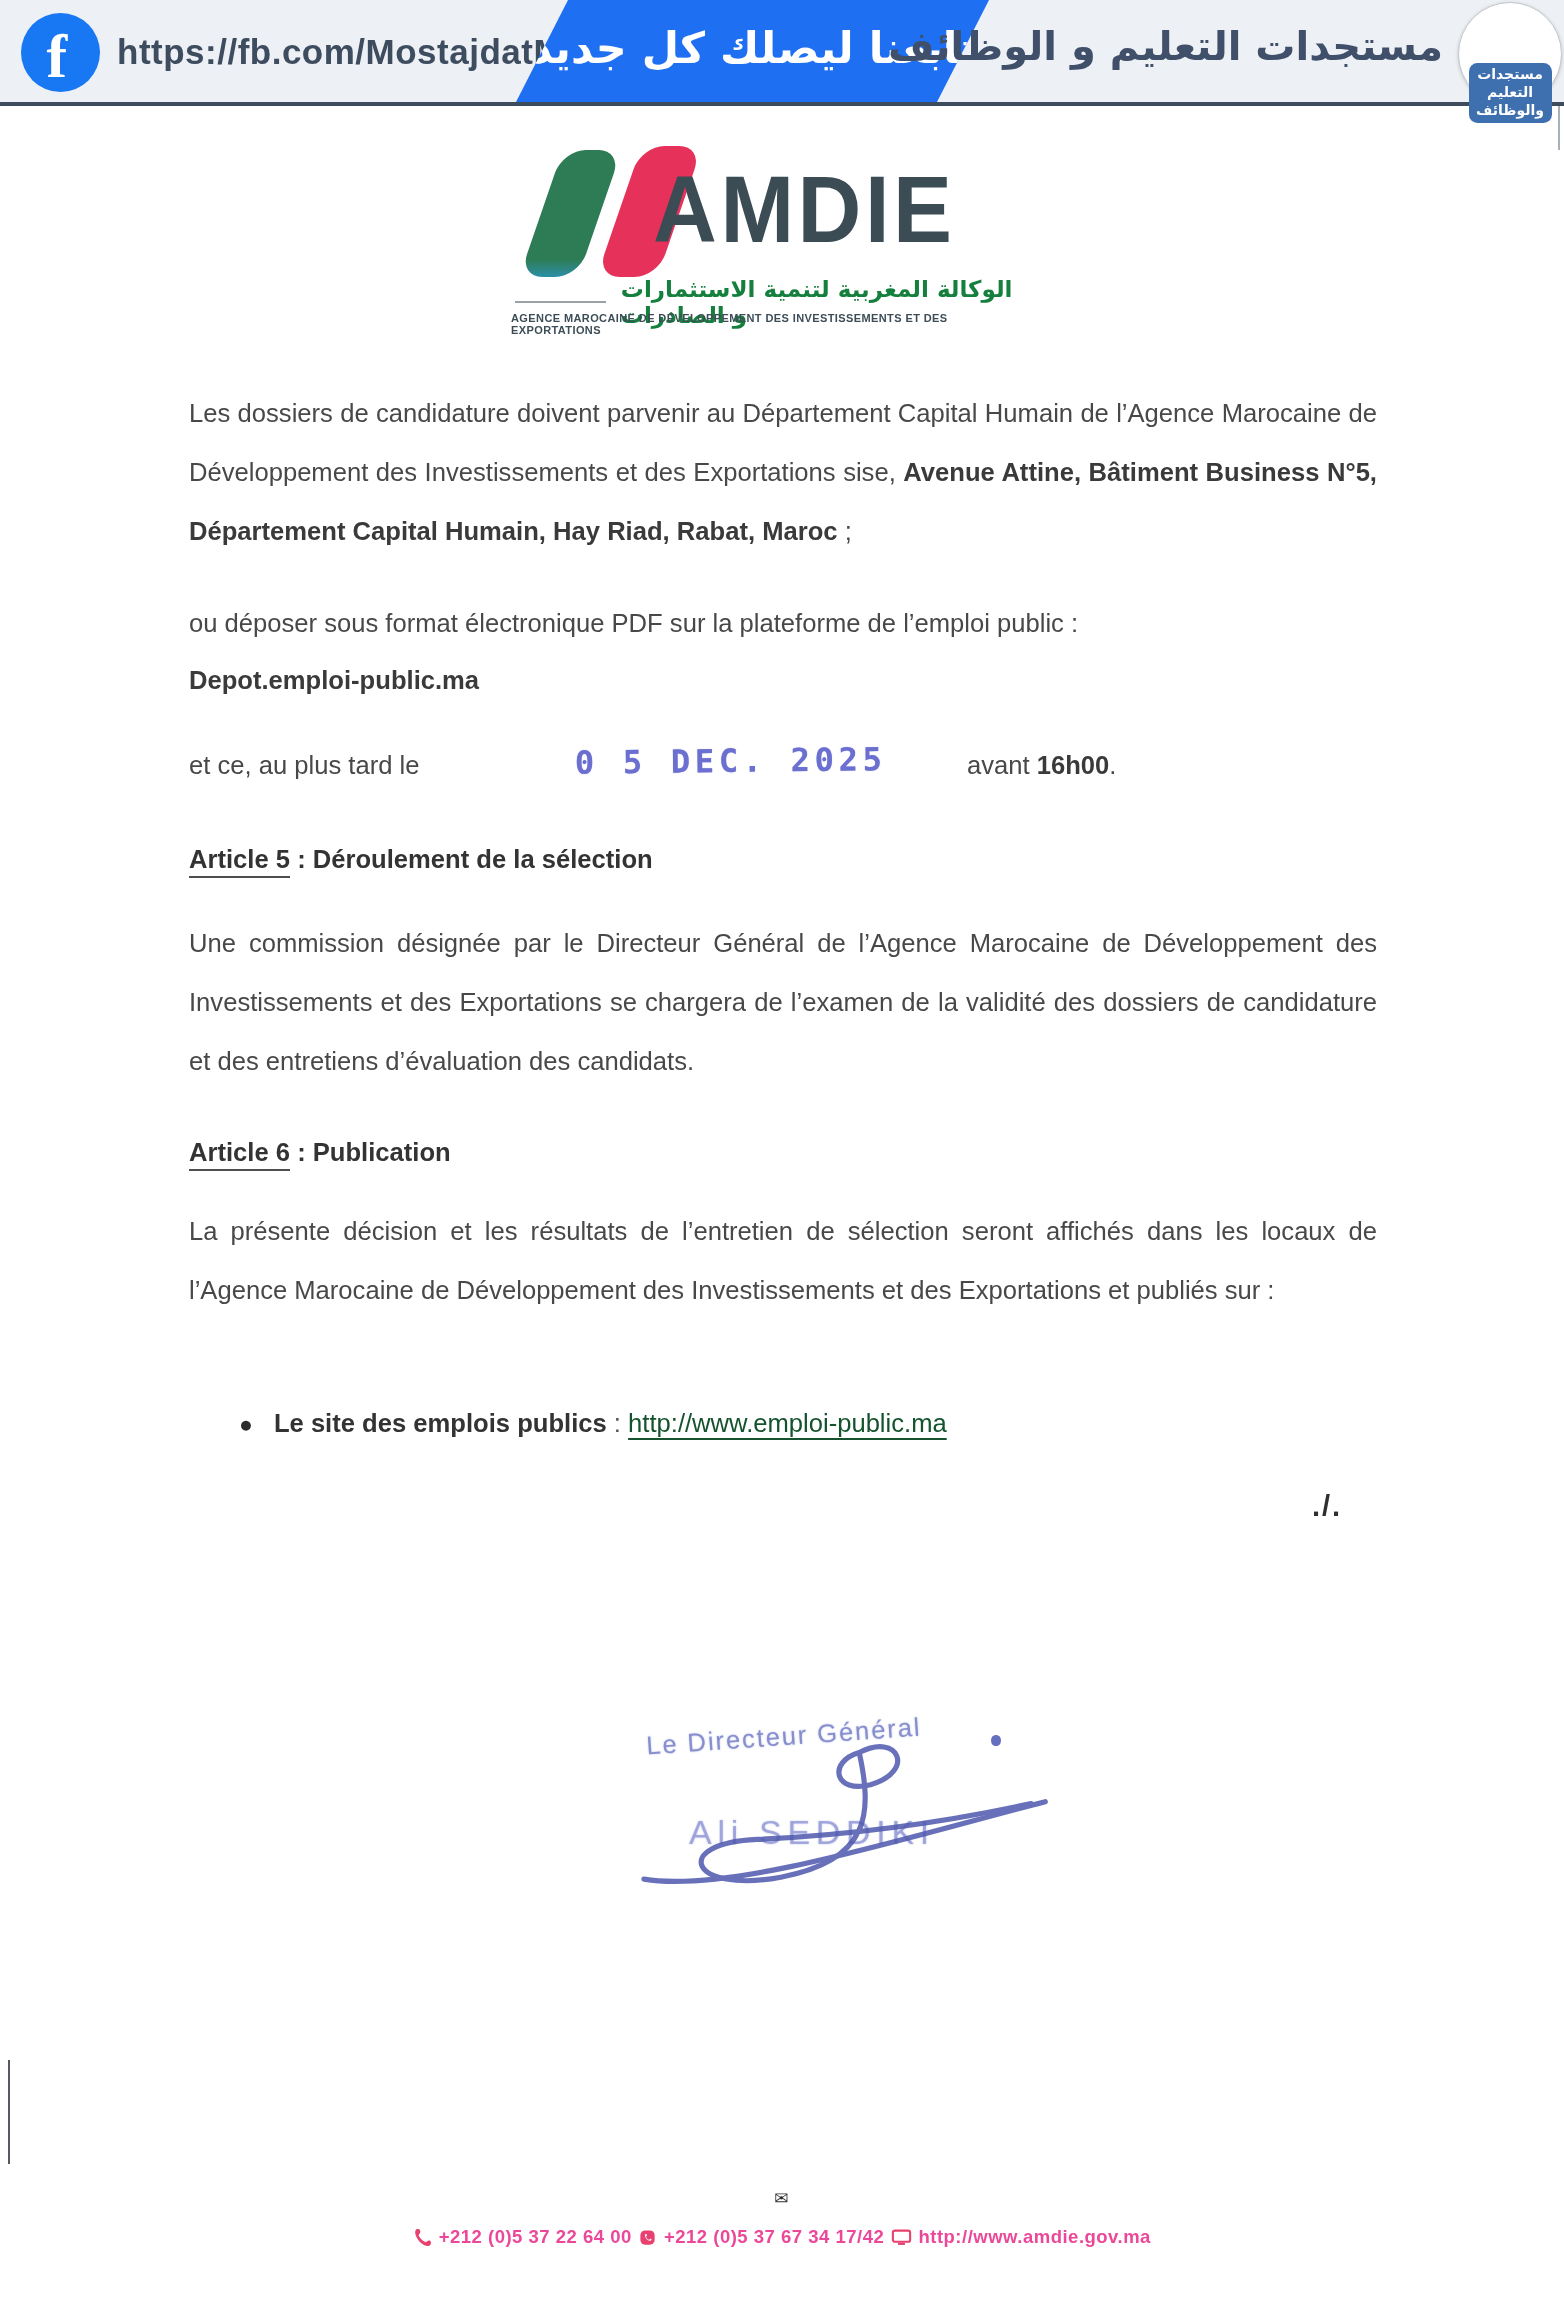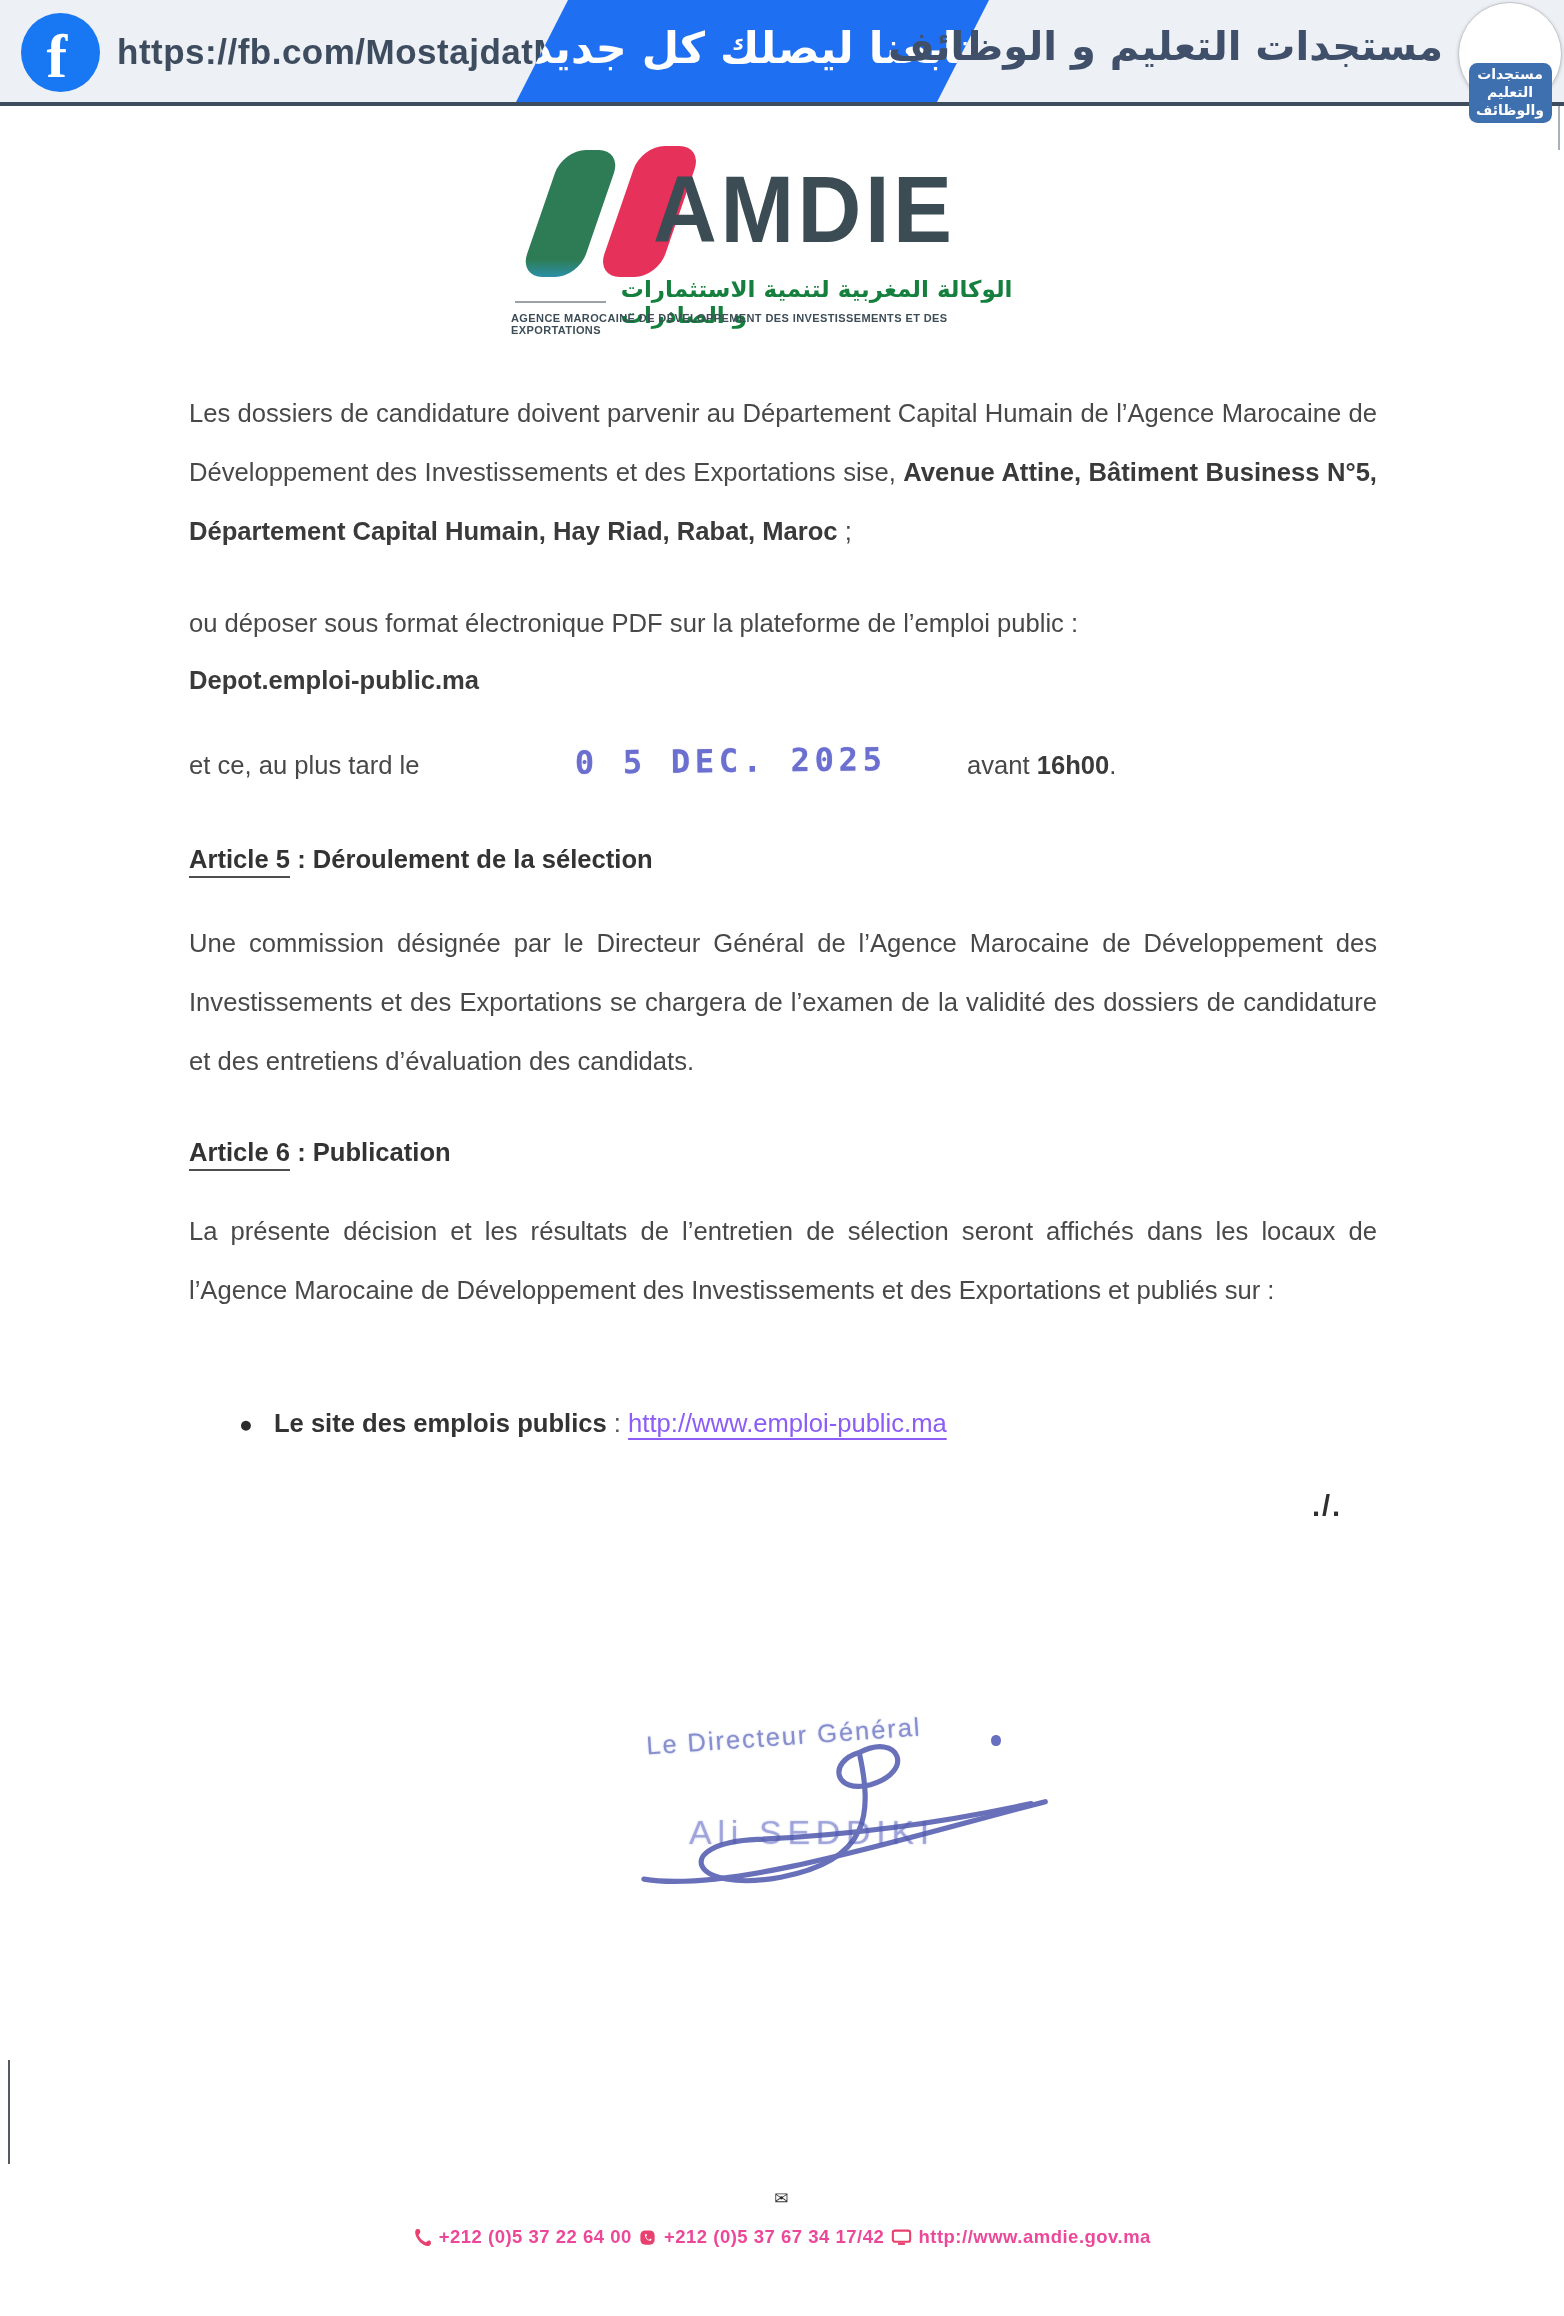--- a/index.html
+++ b/index.html
@@ -118,21 +118,21 @@
   .article-label { border-bottom:2.8px solid #4e4e4e; padding-bottom:2.8px; }
   .h-a5 { top:845px; }
   .b-a5 { top:914px; }
   .h-a6 { top:1138px; }
   .b-a6 { top:1202px; }
 
   .bullet-line { position:absolute; left:189px; top:1409px; width:1188px; font-size:25.6px; }
   .bullet-dot { margin-left:50px; margin-right:21px; color:#2b2b2b; font-size:23px; }
   .bullet-label { font-weight:700; color:#333333; }
   .bullet-sep { color:#555; }
-  .doc-link { color:#8b5cf6; text-decoration:underline; text-underline-offset:5.7px; }
+  .doc-link { color:#14532d; text-decoration:underline; text-underline-offset:5.7px; }
 
   .end-mark {
     position:absolute; left:1312px; top:1490px;
     font-size:29px; font-weight:700; color:#2f2f2f; letter-spacing:1.9px;
   }
 
   
   .sig-title {
     position:absolute; left:646px; top:1722px;
     font-size:25.6px; letter-spacing:1.9px; color:rgba(120,128,200,.82);

